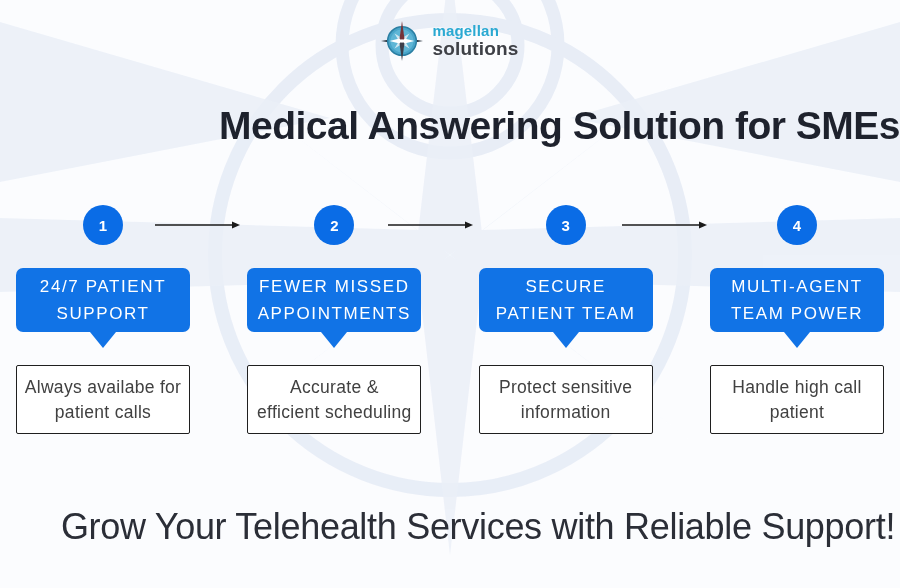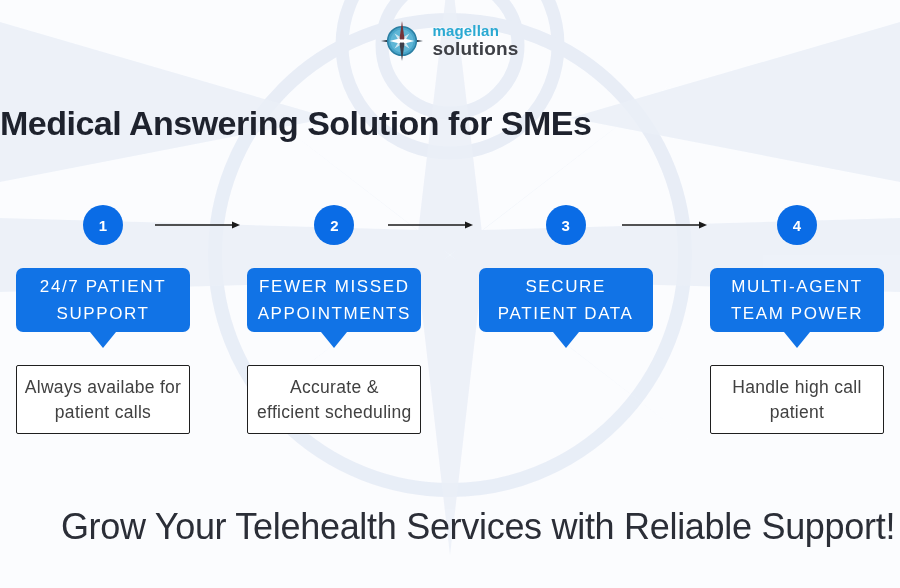--- a/index.html
+++ b/index.html
@@ -7,22 +7,22 @@
     position:relative;width:900px;height:588px;overflow:hidden;
     background:#fbfcfe;font-family:"Liberation Sans",sans-serif;
   }
   .wm{position:absolute;top:0;left:0;pointer-events:none;}
   
   .logo{position:absolute;top:18px;left:0;width:100%;display:flex;justify-content:center;align-items:center;gap:9px;}
   .brand{display:flex;flex-direction:column;line-height:1.05;text-align:left;}
   .brand-top{color:#2aa9d2;font-weight:bold;font-size:15px;letter-spacing:0.2px;}
   .brand-bottom{color:#3e4046;font-weight:bold;font-size:19px;letter-spacing:0.2px;}
   
-  .title{position:absolute;top:104px;left:0;width:100%;text-align:left;
-    font-size:34px;font-weight:bold;color:#1e222d;letter-spacing:-0.5px;}
+  .title{position:absolute;top:104px;left:0;width:100%;text-align:right;
+    font-size:39px;font-weight:bold;color:#1e222d;letter-spacing:-0.5px;}
   
   .flow{position:absolute;top:205px;left:16px;width:868px;}
   .cols{display:flex;justify-content:space-between;}
   .col{width:174px;display:flex;flex-direction:column;align-items:center;}
   .circle{
     width:40px;height:40px;border-radius:50%;background:var(--accent-blue,#0a6ce6);
     color:#fff;display:flex;align-items:center;justify-content:center;
     font-size:15px;font-weight:bold;
   }
   .bubble{
@@ -119,21 +119,23 @@
       <div class="col">
         <div class="circle">2</div>
         <div class="bubble">FEWER MISSED
 APPOINTMENTS</div>
         <div class="desc">Accurate &amp;
 efficient scheduling</div>
       </div>
       <div class="col">
         <div class="circle">3</div>
         <div class="bubble">SECURE
-PATIENT DATA</div>
+PATIENT TEAM</div>
+        <div class="desc">Protect sensitive
+information</div>
       </div>
       <div class="col">
         <div class="circle">4</div>
         <div class="bubble">MULTI-AGENT
 TEAM POWER</div>
         <div class="desc">Handle high call
 patient</div>
       </div>
     </div>
   </div>

